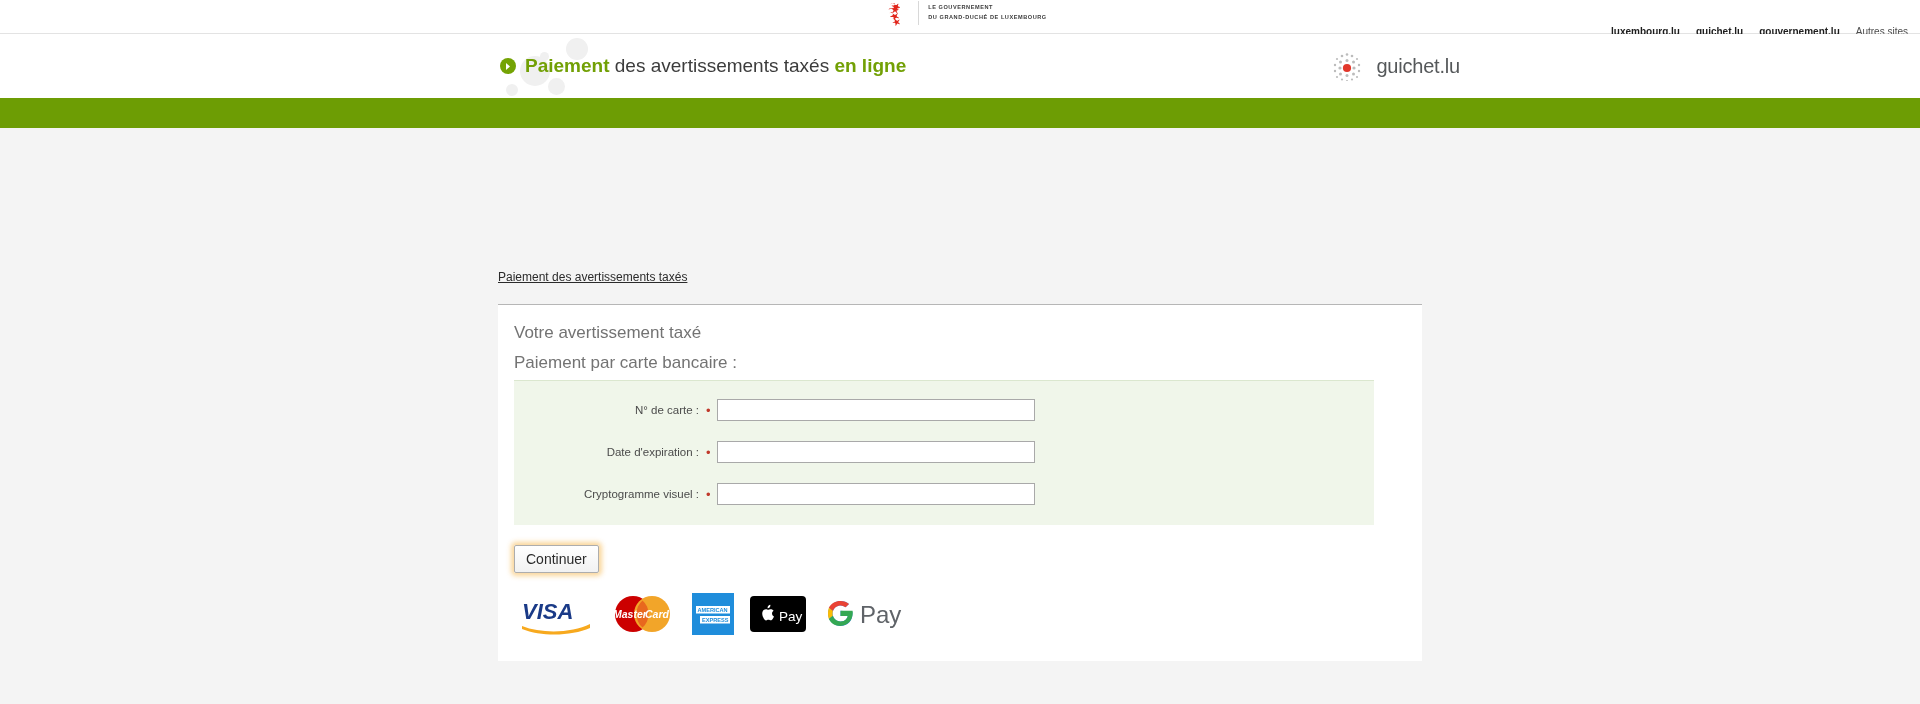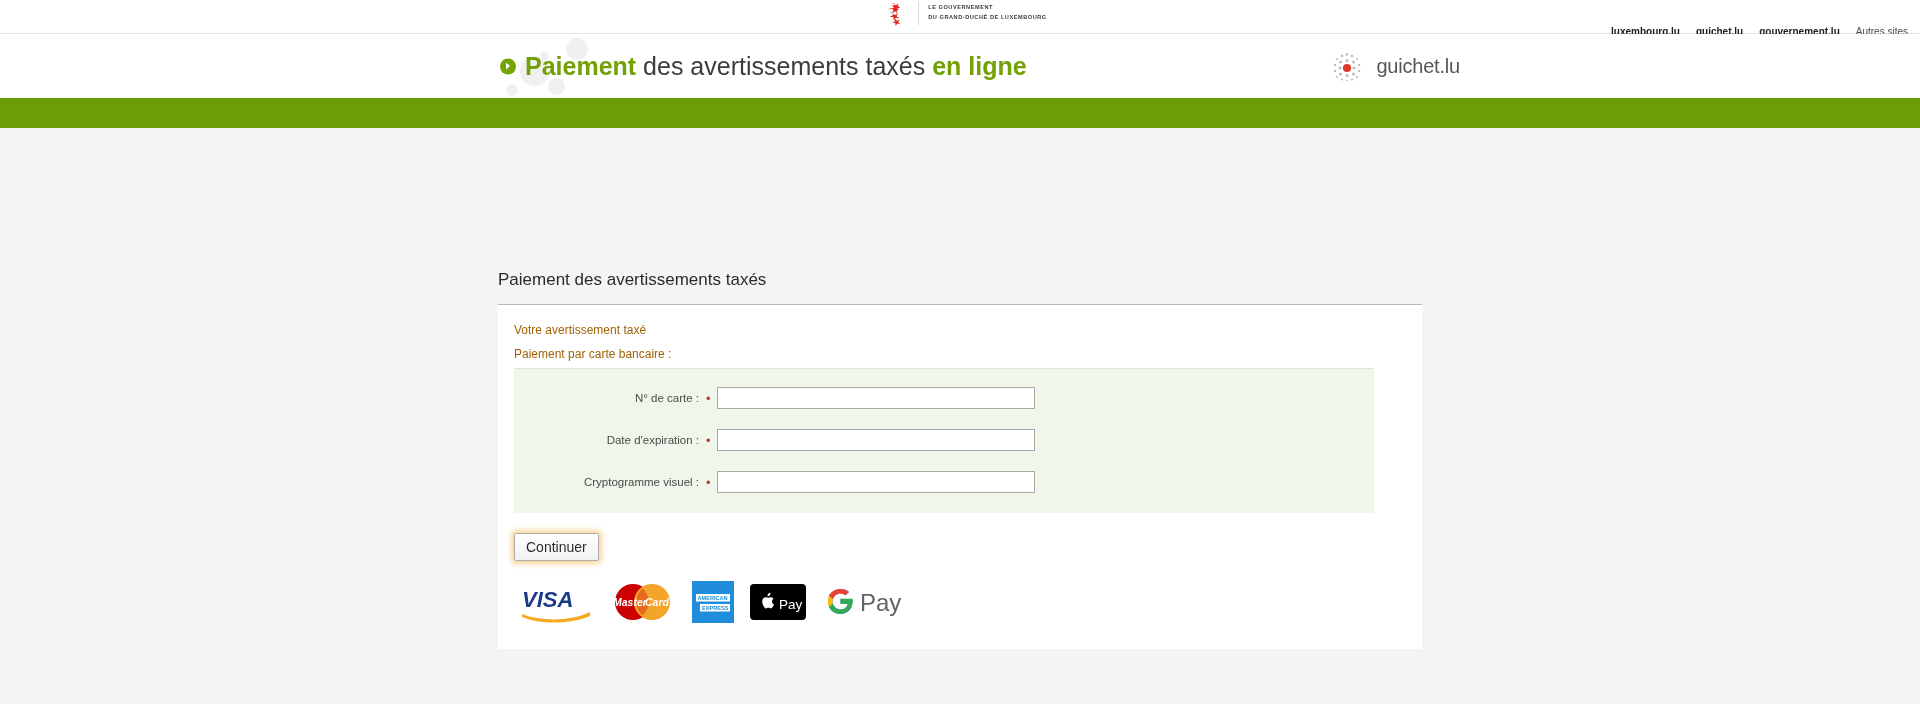--- a/index.html
+++ b/index.html
@@ -72,21 +72,21 @@
   .b5 { width: 22px; height: 22px; left: 566px; top: 4px;  }
 
   .banner-title {
     position: absolute;
     left: 500px;
     top: 50%;
     transform: translateY(-50%);
     display: flex;
     align-items: center;
     gap: 9px;
-    font-size: 25px;
+    font-size: 19px;
     white-space: nowrap;
   }
   .arrow-badge {
     width: 16px; height: 16px;
     border-radius: 50%;
     background: #74a304;
     display: flex;
     align-items: center;
     justify-content: center;
     flex: none;
@@ -114,37 +114,38 @@
   
   .green-bar { height: 30px; background: #6d9d04; }
 
   
   .canvas { position: relative; background: #f4f4f4; height: 576px; }
 
   .page-title {
     position: absolute;
     left: 498px;
     top: 142px;
-    font-size: 17px;
-    color: #2b2b2b;
+    font-size: 12px;
+    color: #2b2b2b;
+    text-decoration: underline;
   }
 
   .panel {
     position: absolute;
     left: 498px;
     top: 176px;
     width: 924px;
     background: #ffffff;
     border-top: 1px solid #b6b6b6;
     padding: 18px 0 0 0;
   }
 
   .section-head {
-    color: #a16207;
-    font-size: 12px;
+    color: #737373;
+    font-size: 17px;
     padding: 0 0 7px 16px;
   }
   .section-head.second { padding-top: 3px; }
 
   .green-box {
     background: #f0f6ea;
     border-top: 1px solid #dbe7cf;
     margin: 0 48px 0 16px;
     padding: 14px 0 16px 0;
   }

